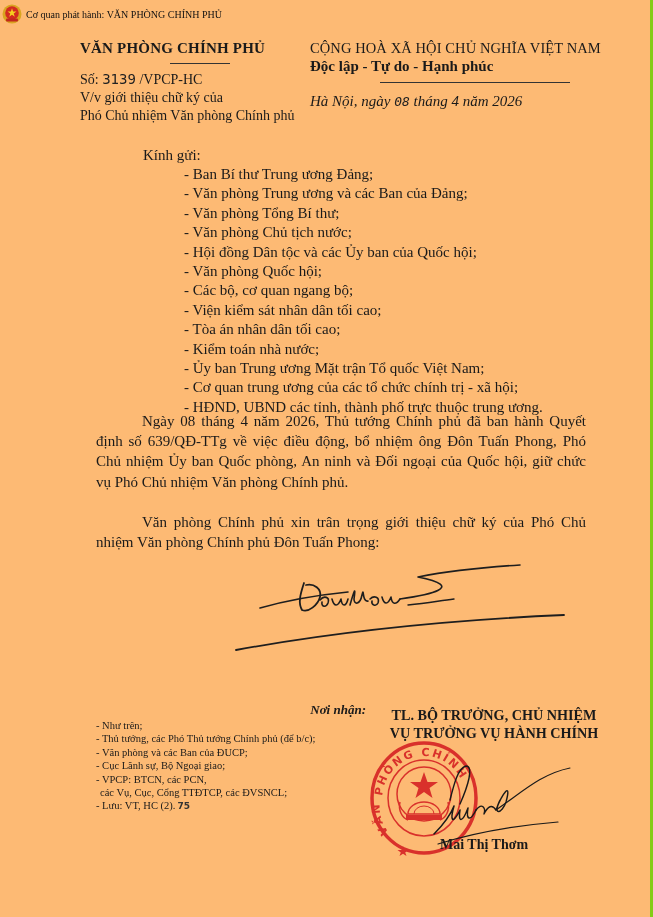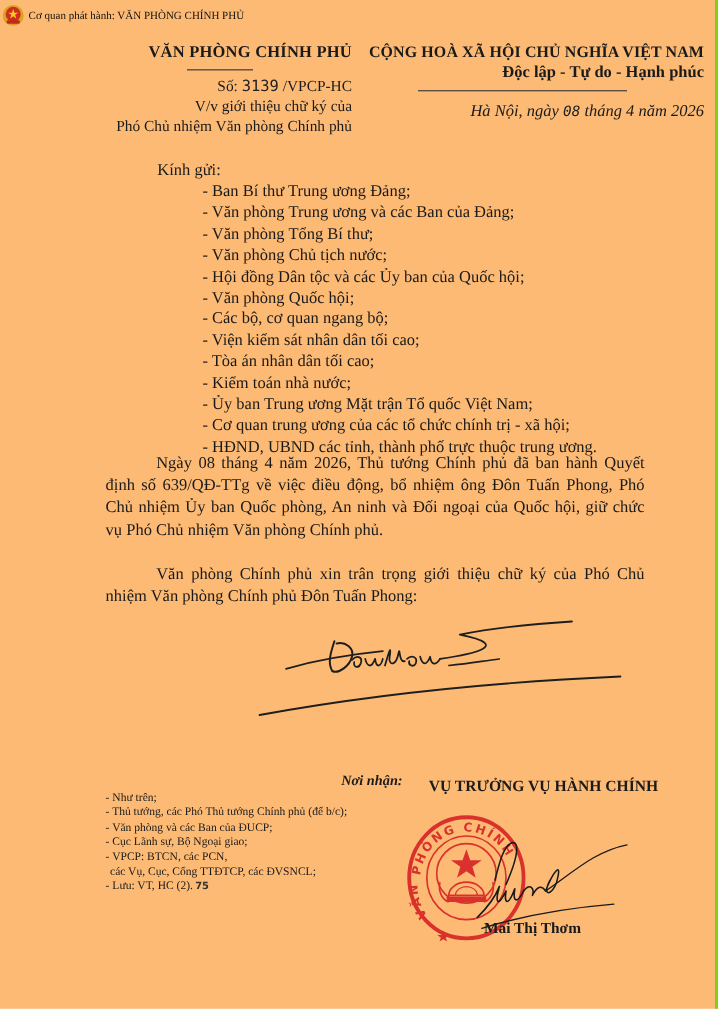--- a/index.html
+++ b/index.html
@@ -15,30 +15,30 @@
     background: #fdba74;
     border-right: 3px solid #84cc16;
   }
   .issuer-bar {
     position: absolute; left: 2px; top: 3px; height: 22px;
     display: flex; align-items: center; gap: 4px;
     font-size: 10px; color: #111;
   }
   .emblem-small { width: 20px; height: 20px; }
   .abs { position: absolute; }
-  .center { text-align: right; }
+  .center { text-align: left; }
 
   .left-head { left: 80px; top: 40px; width: 240px; }
   .left-head .org { font-size: 15px; font-weight: bold; letter-spacing: 0.2px; }
   .left-head .rule { width: 60px; height: 1px; background: #333; margin: 6px auto 6px; }
   .left-head .line { font-size: 14px; line-height: 18px; }
   .hand { font-family: "DejaVu Sans Mono", monospace; font-size: 14px; color: #222; }
 
   .right-head { left: 310px; top: 40px; width: 330px; }
-  .right-head .nation { font-size: 14.5px; font-weight: bold; letter-spacing: 0.1px; }
+  .right-head .nation { font-size: 14.5px; font-weight: normal; letter-spacing: 0.1px; }
   .right-head .motto { font-size: 15px; font-weight: bold; margin-top: 1px; }
   .right-head .rule { width: 190px; height: 1px; background: #333; margin: 7px auto 10px; }
   .right-head .date { font-size: 15px; font-style: italic; }
 
   .salute { left: 143px; top: 147px; font-size: 15px; }
   .recipients { left: 184px; top: 165px; font-size: 15px; line-height: 19.4px; list-style: none; padding: 0; margin: 0; }
   .recipients li { white-space: nowrap; }
 
   .para { left: 96px; width: 490px; font-size: 15px; line-height: 20.2px; text-align: justify; }
   .para .indent { display: inline-block; width: 46px; }
@@ -139,20 +139,21 @@
       <li>- Thủ tướng, các Phó Thủ tướng Chính phủ (để b/c);</li>
       <li>- Văn phòng và các Ban của ĐUCP;</li>
       <li>- Cục Lãnh sự, Bộ Ngoại giao;</li>
       <li>- VPCP: BTCN, các PCN,</li>
       <li class="cont"> các Vụ, Cục, Cổng TTĐTCP, các ĐVSNCL;</li>
       <li><span>- Lưu: VT, HC (2).</span><span class="hand-small">75</span></li>
     </ul>
   </div>
 
   <div class="abs signer-block">
+    <div class="t1">TL. BỘ TRƯỞNG, CHỦ NHIỆM</div>
     <div class="t2">VỤ TRƯỞNG VỤ HÀNH CHÍNH</div>
   </div>
 
   <svg class="abs stamp" viewBox="0 0 110 118">
     <defs>
       <path id="arcTop" d="M14 62 A42 44 0 0 1 98 62"></path>
       <path id="arcLeft" d="M22 96 A42 44 0 0 1 12 60"></path>
     </defs>
     <ellipse cx="56" cy="60" rx="52" ry="55" fill="none" stroke="#d9312b" stroke-width="3.5"></ellipse>
     <ellipse cx="56" cy="60" rx="36" ry="38" fill="none" stroke="#d9312b" stroke-width="1.5"></ellipse>

